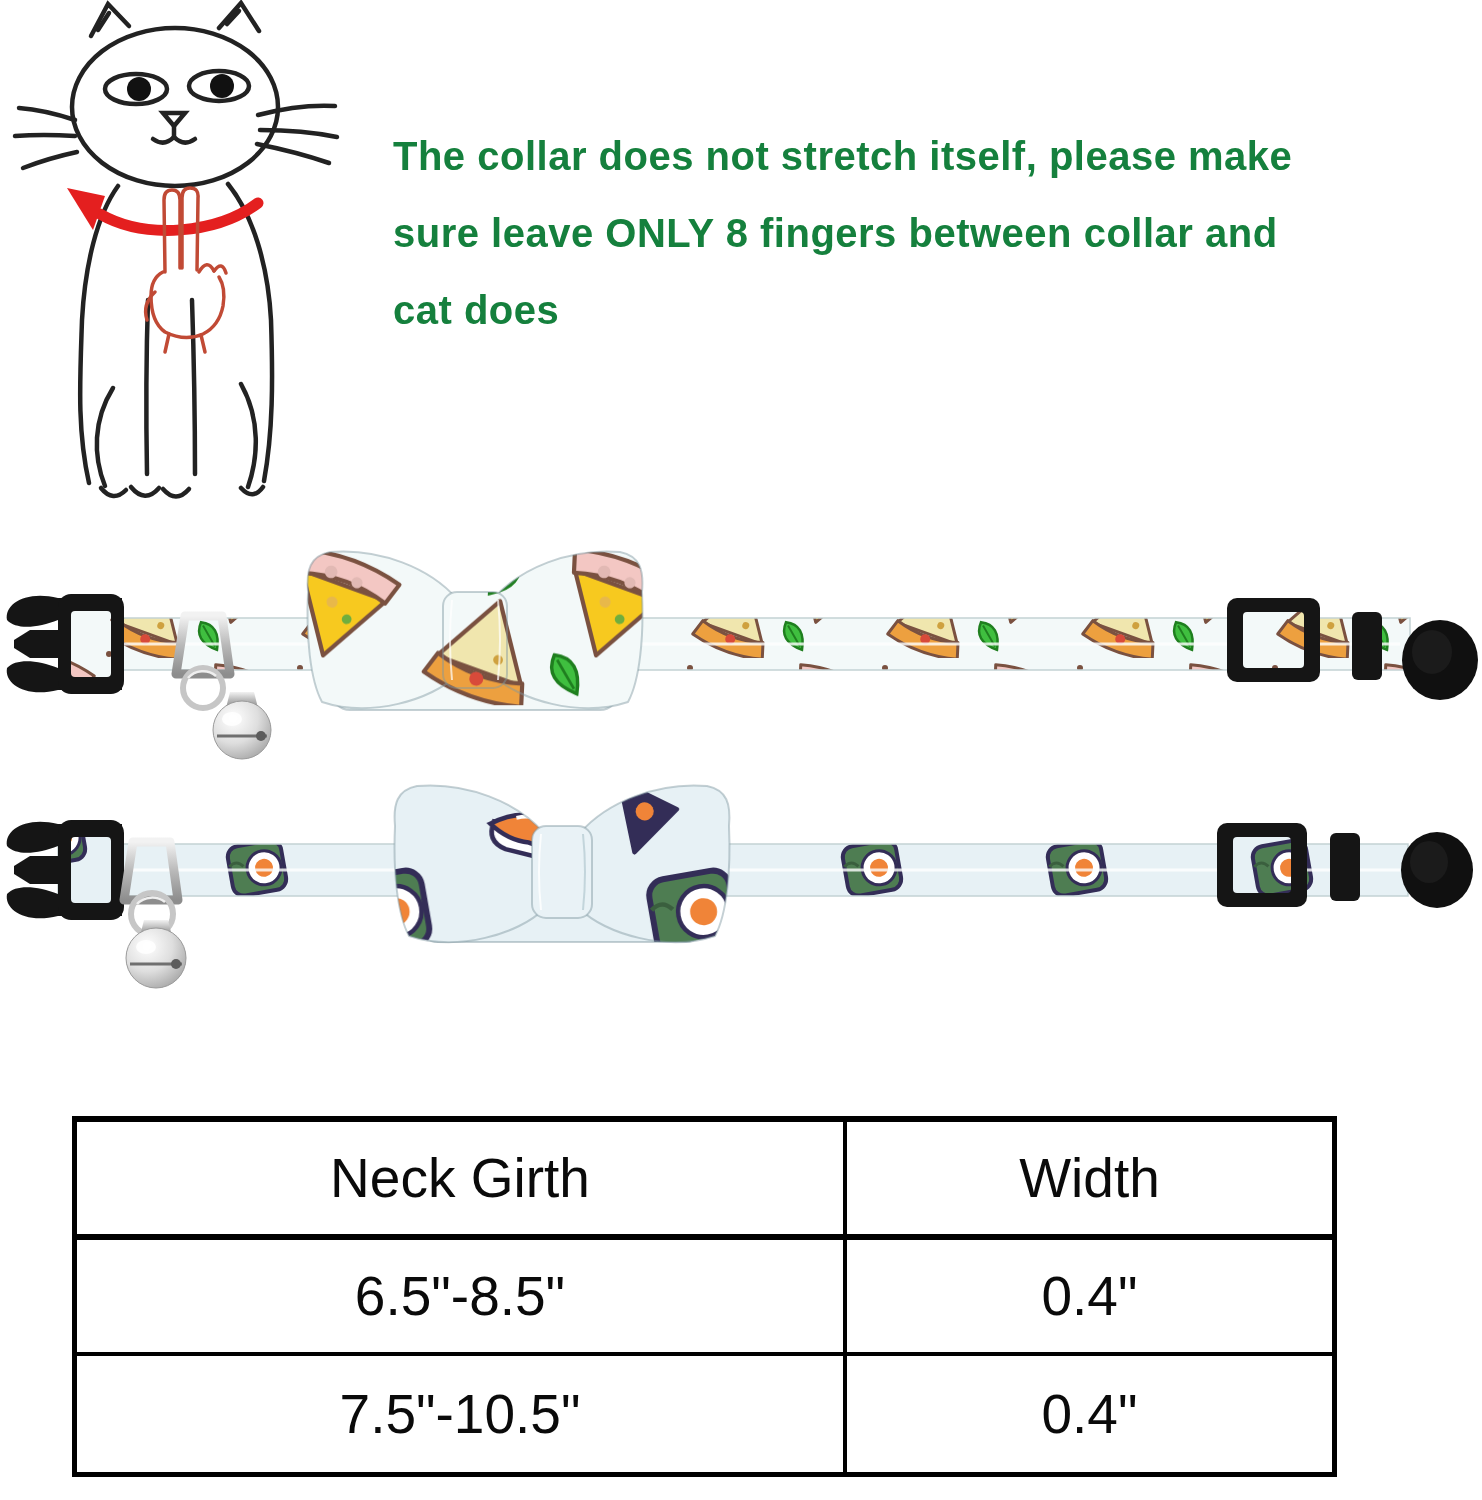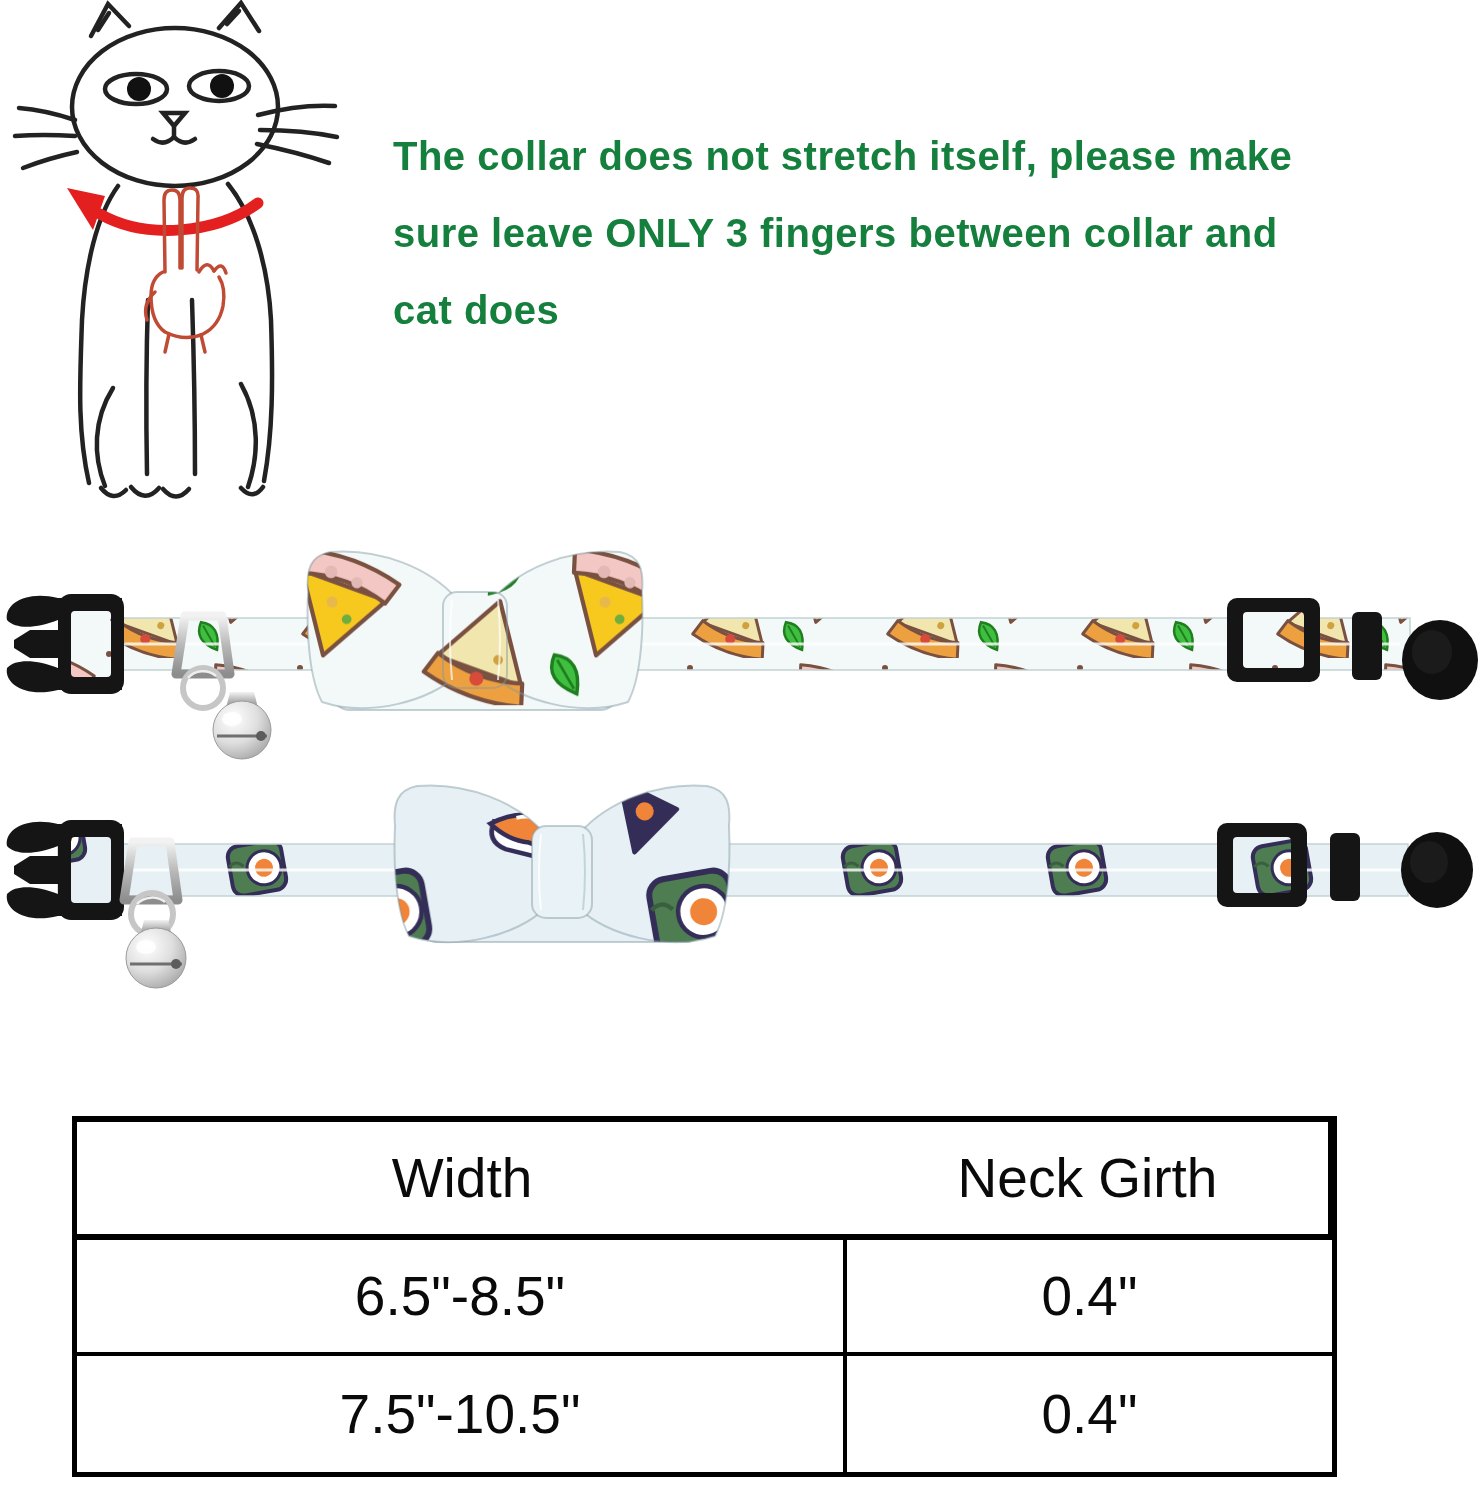--- a/index.html
+++ b/index.html
@@ -90,21 +90,21 @@
     <path d="M209 271 Q217 260 221 273"></path>
     <path d="M158 272 Q146 278 146 296 Q146 322 160 332 Q180 342 198 334 Q214 326 218 306 Q221 288 214 277"></path>
     <path d="M150 292 Q137 304 142 320"></path>
     <path d="M164 334 L160 352"></path>
     <path d="M196 335 L200 352"></path>
   </g>
 </svg>
 
 <div class="instruction">
   <div class="line">The collar does not stretch itself, please make</div>
-  <div class="line">sure leave ONLY 3 fingers between collar and</div>
+  <div class="line">sure leave ONLY 8 fingers between collar and</div>
   <div class="line">cat does</div>
 </div>
 
 <svg class="collar-svg collar-1" viewBox="0 0 1482 250">
   <defs>
     <linearGradient id="metal1" x1="0" y1="0" x2="0" y2="1">
       <stop offset="0" stop-color="#f2f2f2"></stop>
         <stop offset="0.5" stop-color="#b9b9b9"></stop>
         <stop offset="1" stop-color="#8d8d8d"></stop>
     </linearGradient>
@@ -280,19 +280,19 @@
     <rect x="1233" y="57" width="58" height="56" rx="4" fill="url(#su)"></rect>
   </g>
   <rect x="1330" y="53" width="30" height="68" rx="6" fill="#151515"></rect>
   <g>
     <ellipse cx="1437" cy="90" rx="36" ry="38" fill="#101010"></ellipse>
     <ellipse cx="1429" cy="82" rx="19" ry="21" fill="#262626" opacity="0.5"></ellipse>
   </g>
 </svg>
 
 <div class="size-table">
+  <div class="cell hdr">Neck Girth</div>
   <div class="cell hdr col2">Width</div>
-  <div class="cell hdr">Neck Girth</div>
   <div class="cell">6.5"-8.5"</div>
   <div class="cell col2">0.4"</div>
   <div class="cell last">7.5"-10.5"</div>
   <div class="cell col2 last">0.4"</div>
 </div>
 
 </body></html>

